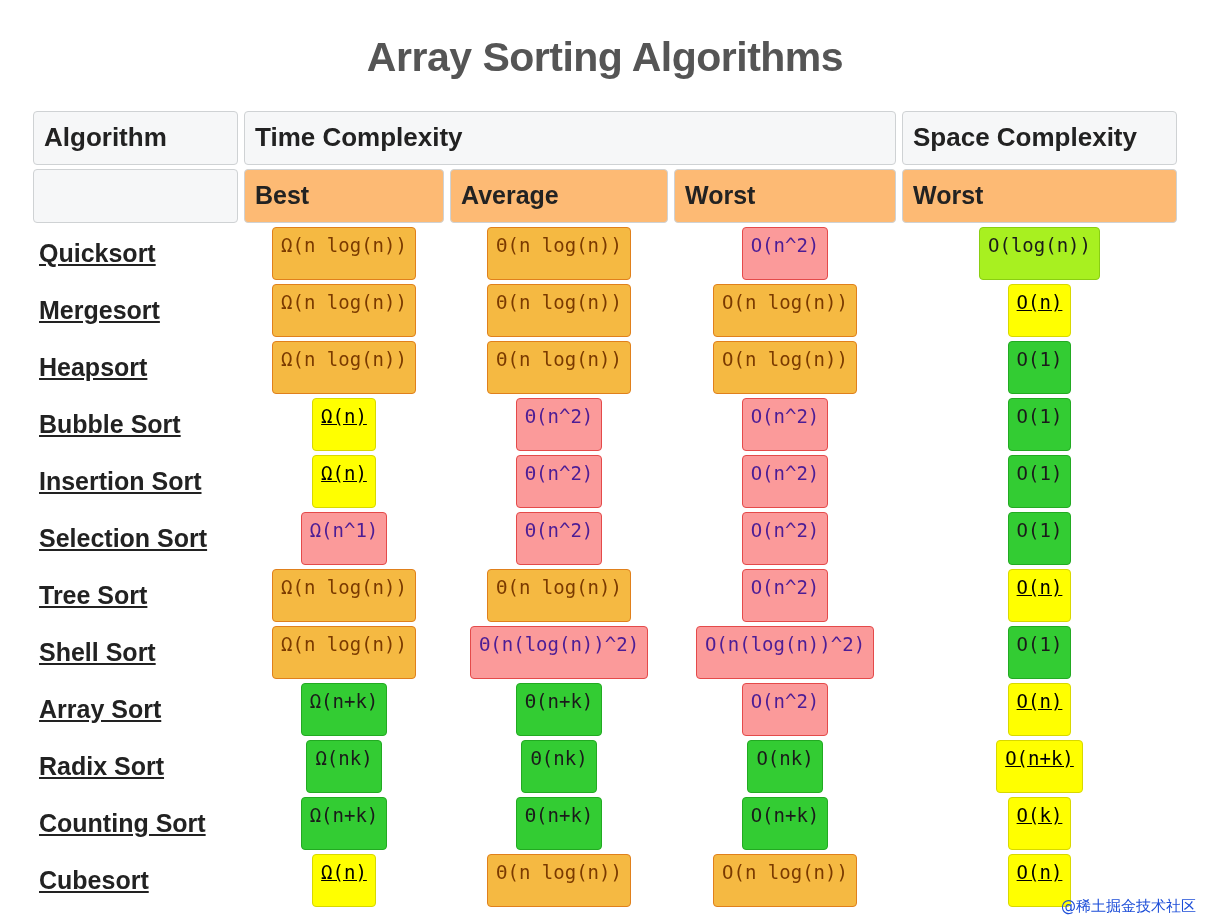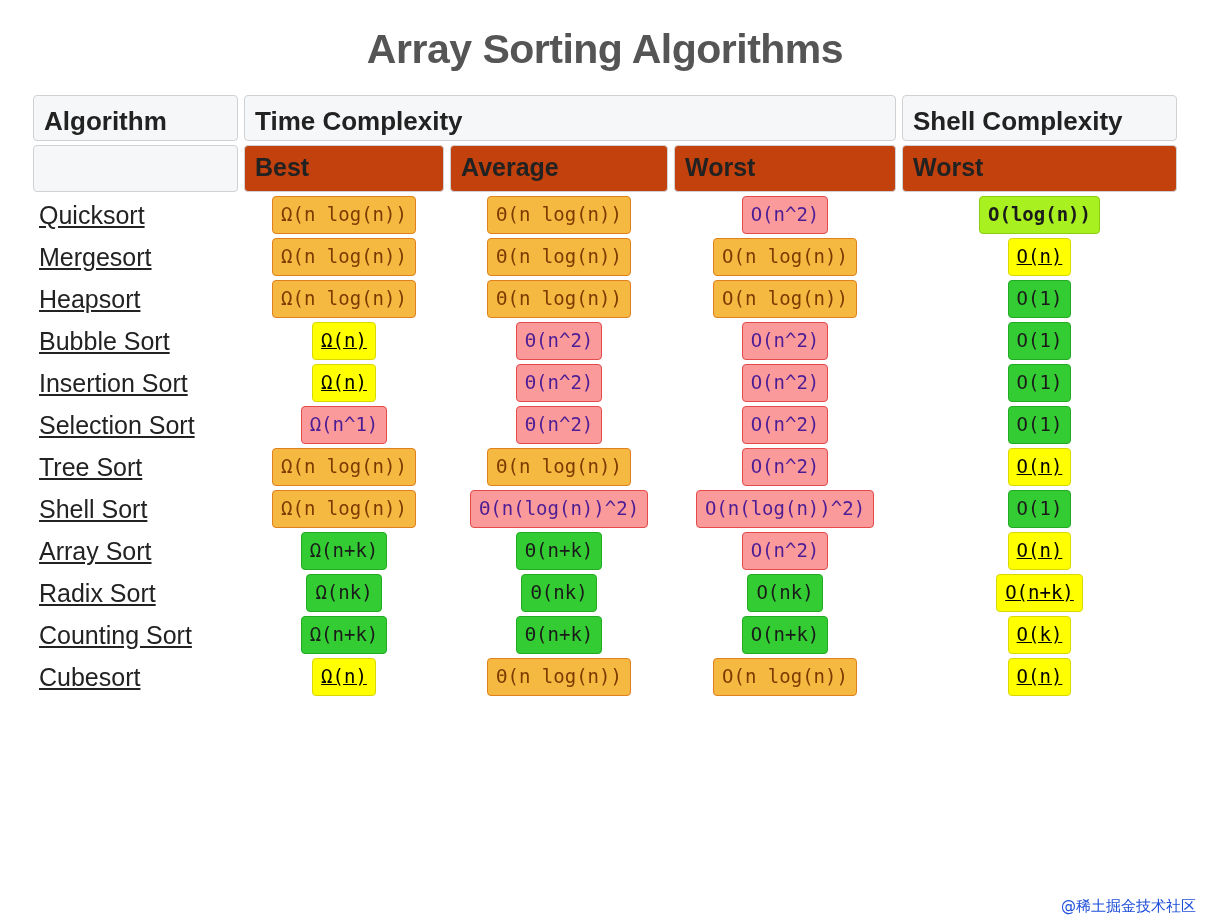--- a/index.html
+++ b/index.html
@@ -13,21 +13,21 @@
     font-family: "Liberation Sans", sans-serif;
     position: relative;
     overflow: hidden;
   }
   .page-title {
     text-align: center;
     font-size: 41px;
     font-weight: bold;
     color: #555555;
     letter-spacing: -0.5px;
-    margin: 4px;
+    margin: 12px;
     padding-top: 22px;
     padding-bottom: 14px;
   }
   table.bigtable {
     border-collapse: separate;
     border-spacing: 6px 4px;
     margin: 0 auto;
     width: 1140px;
     table-layout: fixed;
   }
@@ -36,69 +36,69 @@
   table.bigtable col.c-a { width: 218px; }
   table.bigtable col.c-w { width: 222px; }
   table.bigtable col.c-s { width: 275px; }
 
   .hdr-cell {
     background: #f6f7f8;
     border: 1px solid #cfd2d4;
     border-radius: 4px;
     font-size: 26px;
     color: #222;
-    padding: 9px 10px 3px 10px;
+    padding: 9px 10px 11px 10px;
     vertical-align: middle;
     text-align: left;
     height: 32px;
   }
   .hdr-cell.blank { color: transparent; }
   .sub-cell {
-    background: #c2410c;
+    background: #fdba74;
     border: 1px solid #cfd2d4;
     border-radius: 4px;
     font-size: 25px;
     color: #222;
     padding: 7px 10px 9px 10px;
     text-align: left;
   }
   .alg-cell {
     font-size: 25px;
     color: #222;
     text-decoration: underline;
     padding: 4px 0 4px 6px;
     text-align: left;
     white-space: nowrap;
+    font-weight: bold;
   }
   .data-cell {
     text-align: center;
     padding: 0;
     vertical-align: middle;
   }
   .chip {
     display: inline-block;
     font-family: "DejaVu Sans Mono", monospace;
     font-size: 19px;
     line-height: 1;
-    padding: 8px 8px 9px 8px;
+    padding: 8px 8px 24px 8px;
     border-radius: 4px;
     border: 1px solid;
     white-space: nowrap;
     letter-spacing: 0px;
   }
   .chip.green {
     background: #33cc33;
     border-color: #22aa22;
     color: #1a1a1a;
   }
   .chip.lime {
     background: #a8f020;
     border-color: #8ace12;
     color: #1a1a1a;
-    font-weight: bold;
   }
   .chip.yellow {
     background: #ffff00;
     border-color: #d8d800;
     color: #000000;
     text-decoration: underline;
   }
   .chip.orange {
     background: #f5b942;
     border-color: #e0801c;
@@ -128,21 +128,21 @@
     <col class="c-alg">
       <col class="c-b">
       <col class="c-a">
       <col class="c-w">
       <col class="c-s">
   </colgroup>
   <thead>
     <tr>
       <th class="hdr-cell">Algorithm</th>
       <th class="hdr-cell" colspan="3">Time Complexity</th>
-      <th class="hdr-cell">Shell Complexity</th>
+      <th class="hdr-cell">Space Complexity</th>
     </tr>
     <tr>
       <th class="hdr-cell blank"></th>
       <th class="sub-cell">Best</th>
       <th class="sub-cell">Average</th>
       <th class="sub-cell">Worst</th>
       <th class="sub-cell">Worst</th>
     </tr>
   </thead>
   <tbody id="table-body">

